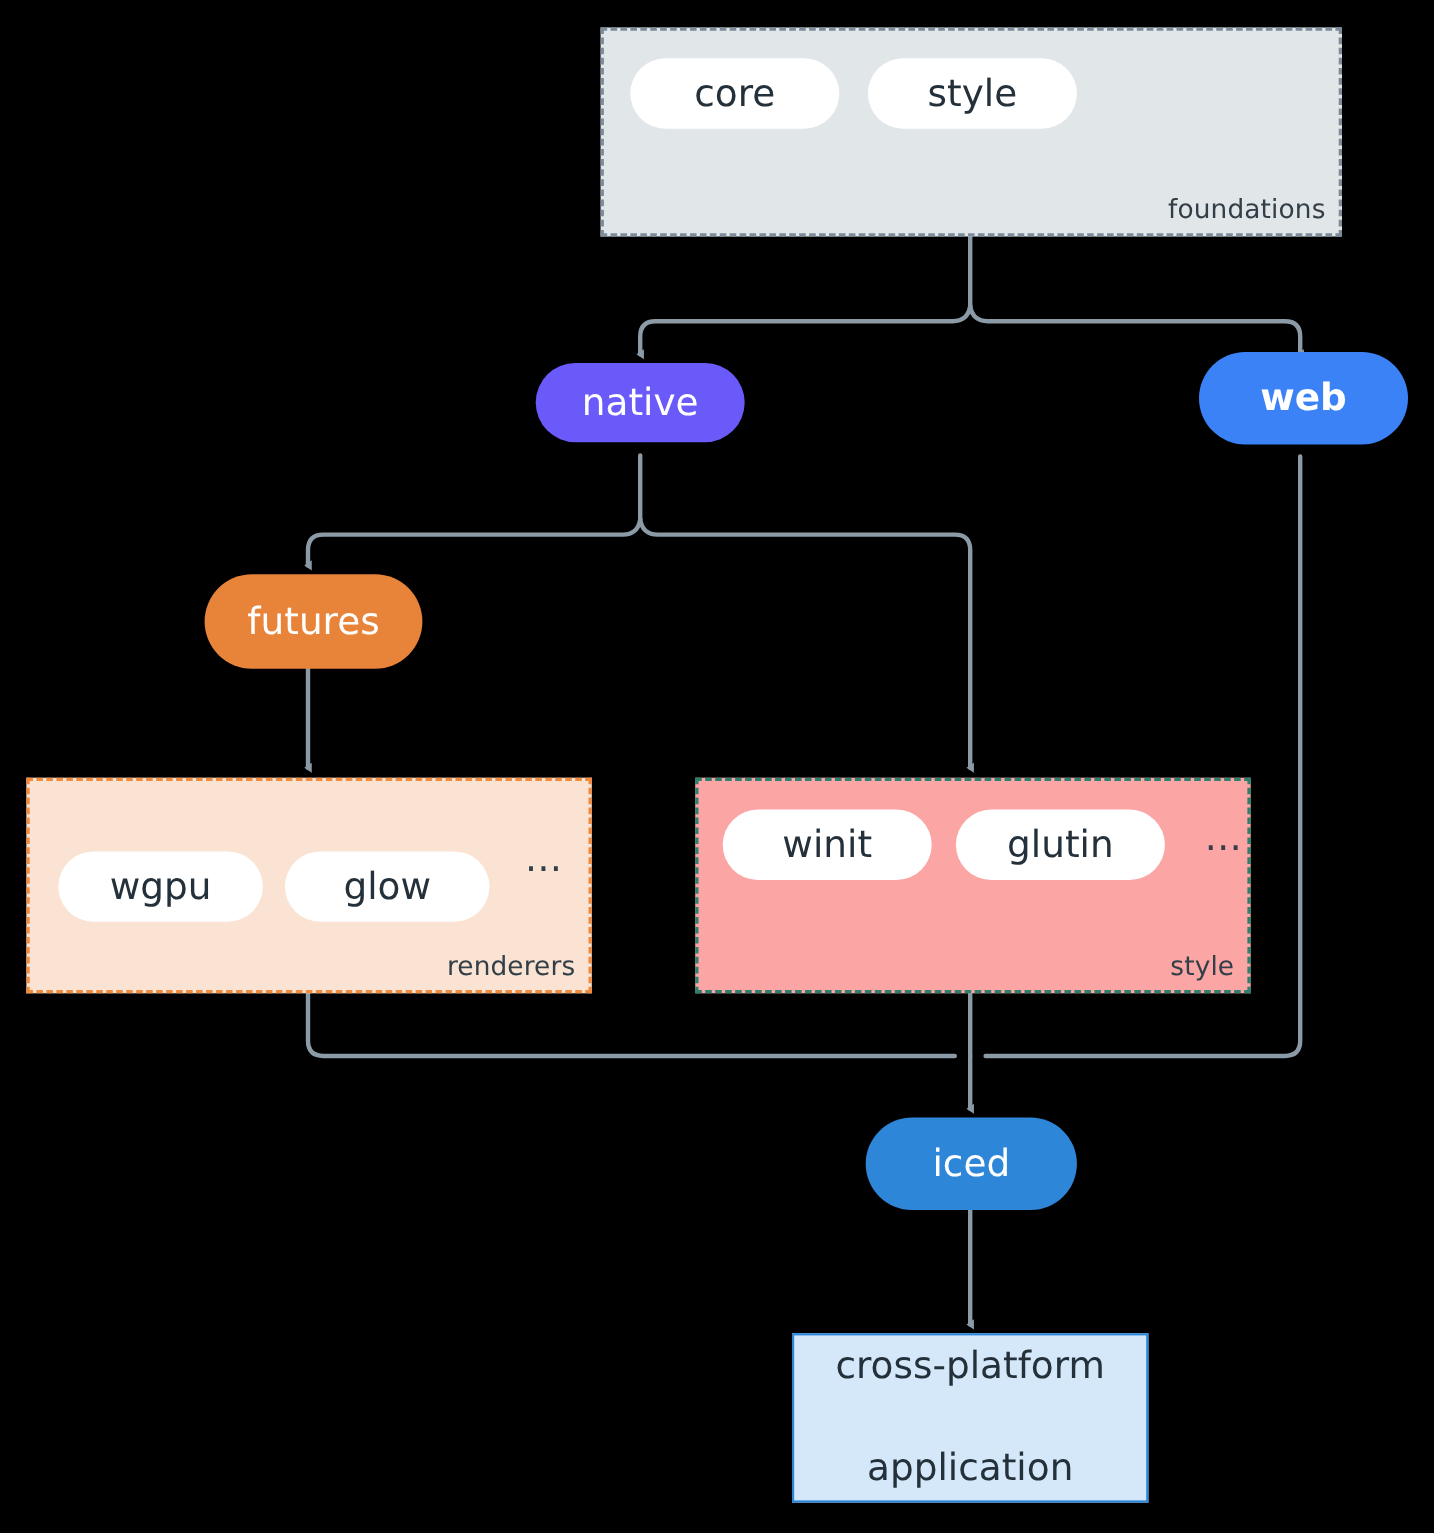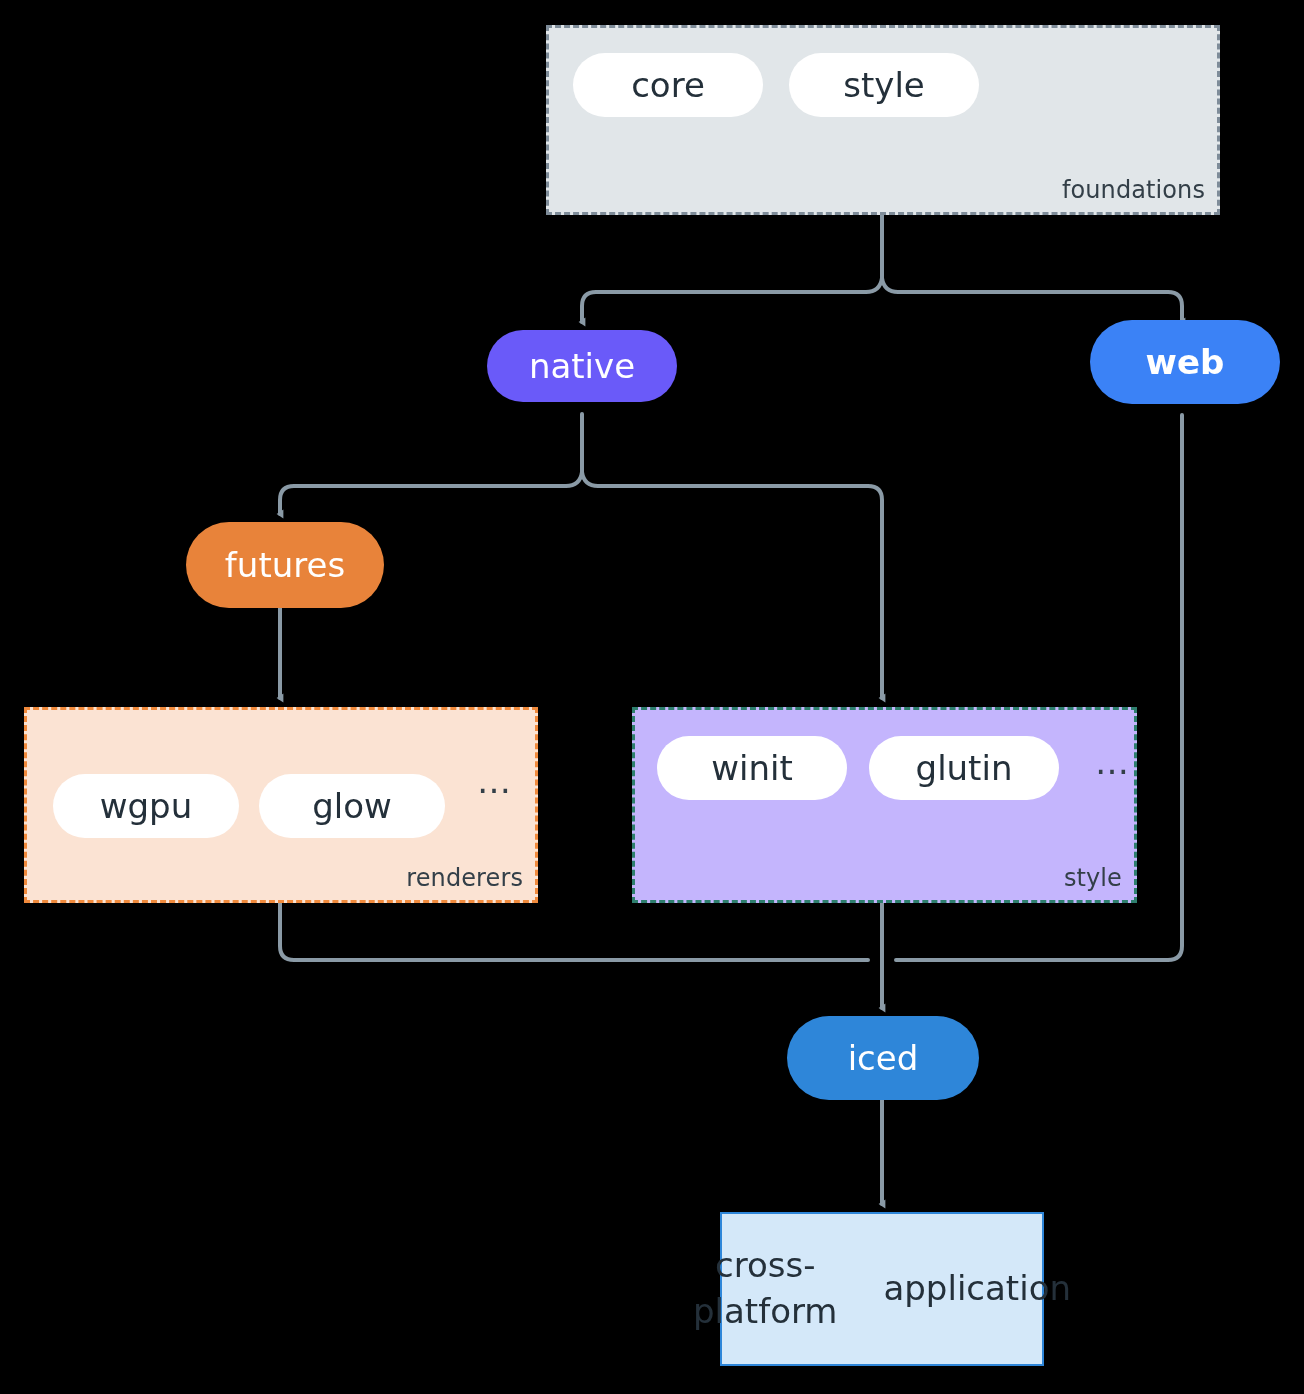--- a/index.html
+++ b/index.html
@@ -43,21 +43,21 @@
     width: 514px;
     height: 196px;
     background: #FBE3D3;
     border: 3px dashed #F08A3C;
   }
   .group-shells {
     left: 632px;
     top: 707px;
     width: 505px;
     height: 196px;
-    background: #c4b5fd;
+    background: #fca5a5;
     border: 3px dashed #2E7F6E;
   }
 
   .group-label {
     position: absolute;
     right: 12px;
     bottom: 8px;
     font-size: 24px;
     color: #333F48;
     letter-spacing: 0.1px;
@@ -123,20 +123,21 @@
   .terminal {
     position: absolute;
     left: 720px;
     top: 1212px;
     width: 324px;
     height: 154px;
     background: #D4E8F9;
     border: 2px solid #2E86D9;
     box-sizing: border-box;
     display: flex;
+    flex-direction: column;
     align-items: center;
     justify-content: center;
     font-size: 34px;
     color: #24303A;
     line-height: 1.35;
     text-align: center;
     gap: 46px;
   }
 </style>
 </head>

